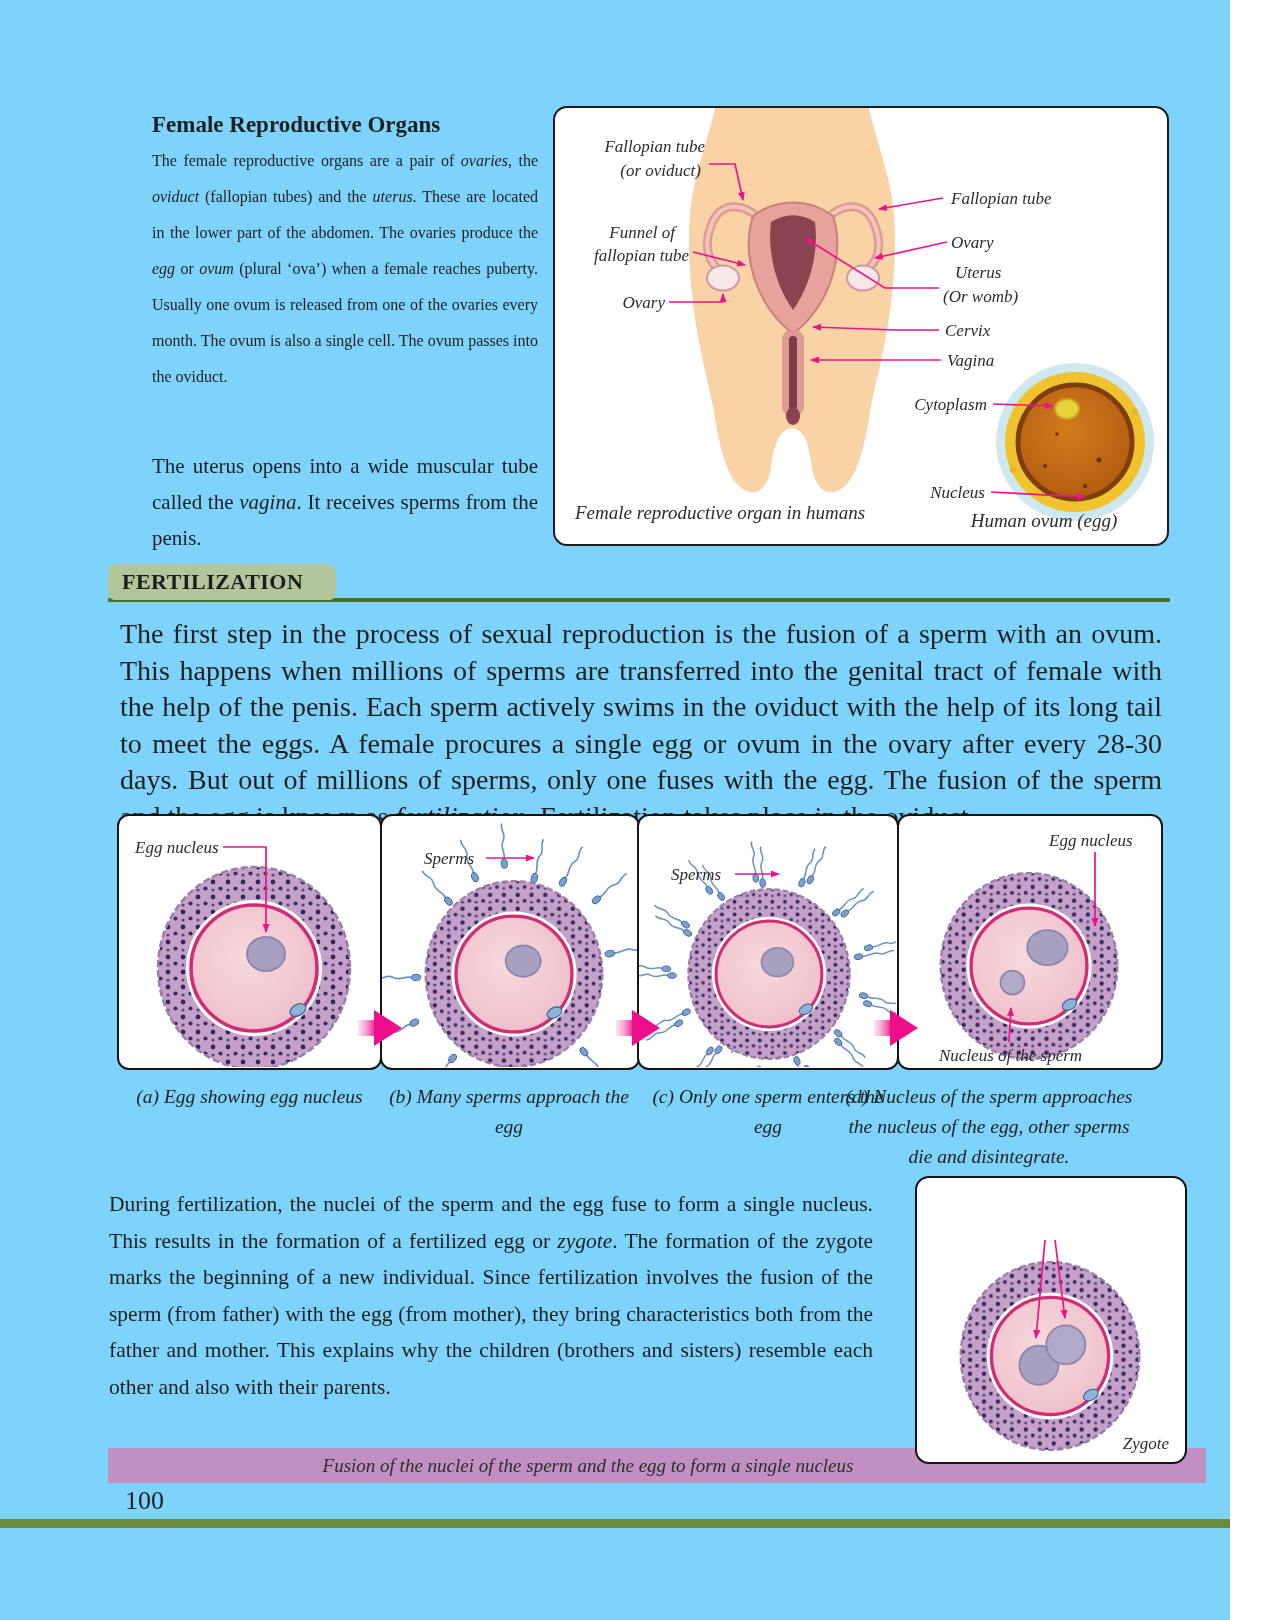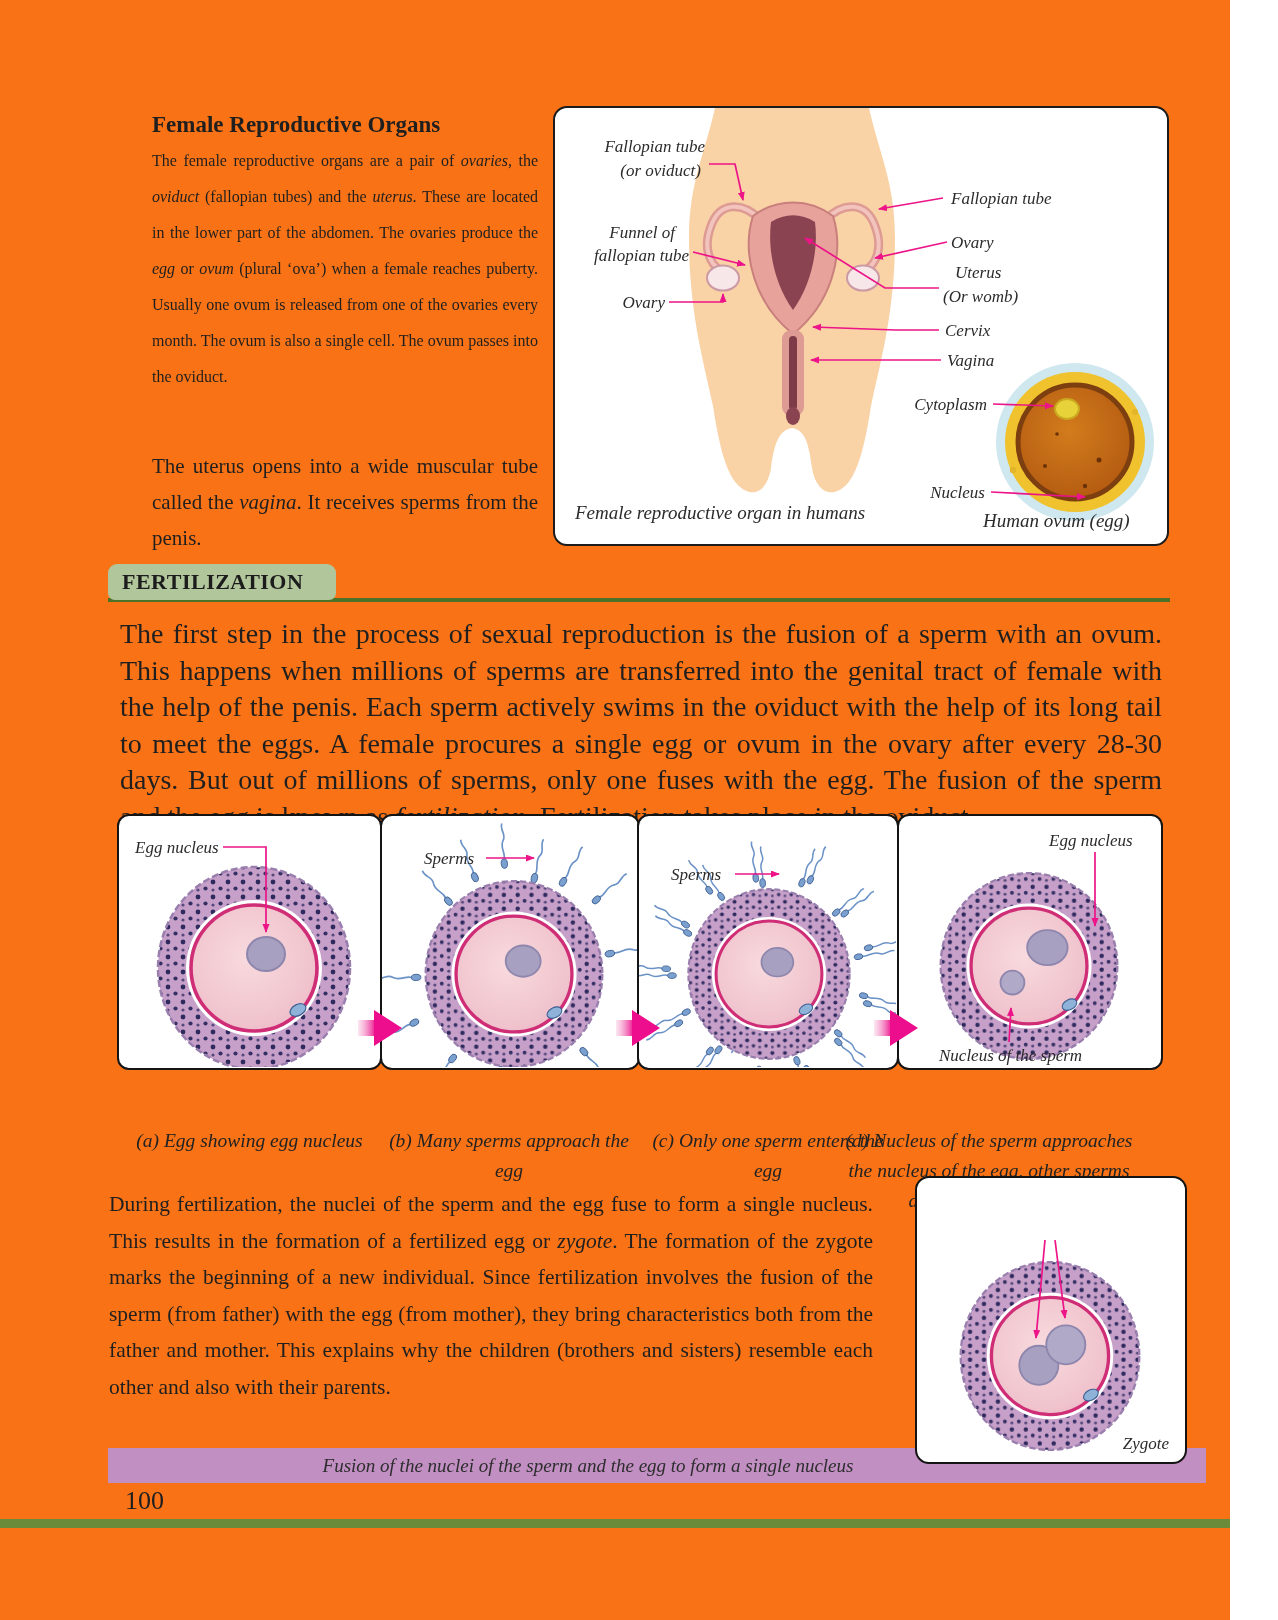--- a/index.html
+++ b/index.html
@@ -1,45 +1,45 @@
 <!DOCTYPE html>
 <html><head>
 <meta charset="utf-8">
 <style>
   html,body{margin:0;padding:0;background:#ffffff;}
-  #page{position:relative;width:1230px;height:1620px;background:#f97316;overflow:hidden;
+  #page{position:relative;width:1230px;height:1620px;background:#7dd3fc;overflow:hidden;
         font-family:"Liberation Serif", serif;color:#1f1f1f;}
   .abs{position:absolute;}
   
   #intro-heading{left:152px;top:112px;width:400px;font-size:23px;font-weight:bold;}
   #intro-para1{left:152px;top:143px;width:386px;font-size:16px;line-height:36px;text-align:justify;}
   #intro-para2{left:152px;top:448px;width:386px;font-size:21px;line-height:36px;text-align:justify;}
   
   #anatomy-fig{left:553px;top:106px;width:612px;height:436px;border:2.4px solid #1c1c1c;border-radius:14px;background:#fff;}
   #anatomy-fig svg{position:absolute;left:0;top:0;}
   .fig-label{font-style:italic;font-size:17px;fill:#2b2b2b;font-family:"Liberation Serif",serif;}
   .fig-caption{font-style:italic;font-size:19px;color:#2b2b2b;}
   #anat-cap-left{left:20px;top:394px;width:320px;}
-  #anat-cap-right{left:428px;top:402px;width:170px;}
+  #anat-cap-right{left:404px;top:402px;width:170px;text-align:center;}
   .leader{stroke:#ec1488;stroke-width:1.7;fill:none;}
   
   #fert-line{left:108px;top:598px;width:1062px;height:4px;background:#4d7227;}
   #fert-box{left:108px;top:564px;width:228px;height:36px;background:#b2c69b;border-radius:9px 9px 7px 7px;
             display:flex;align-items:center;padding-left:14px;box-sizing:border-box;}
   #fert-box span{font-size:22px;font-weight:bold;letter-spacing:.5px;color:#1c1c1c;}
   #fert-para{left:120px;top:616px;width:1042px;font-size:28px;line-height:36.5px;text-align:justify;}
   
   .panel{position:absolute;top:814px;height:256px;border:2.6px solid #141414;border-radius:12px;background:#fff;box-sizing:border-box;}
   #panel-a{left:117px;width:265px;}
   #panel-b{left:379.5px;width:260px;}
   #panel-c{left:637px;width:262px;}
   #panel-d{left:896.5px;width:266px;}
   .panel svg{position:absolute;left:0;top:0;}
   .step-arrow{position:absolute;top:1003px;width:46px;height:50px;}
-  .caption{position:absolute;top:1082px;font-style:italic;font-size:19.5px;line-height:30px;text-align:center;color:#222;margin-top:44px;}
+  .caption{position:absolute;top:1082px;font-style:italic;font-size:19.5px;line-height:30px;text-align:center;color:#222;}
   #cap-a{left:117px;width:265px;}
   #cap-b{left:379px;width:260px;}
   #cap-c{left:637px;width:262px;}
   #cap-d{left:843px;width:292px;}
   
   #conc-para{left:109px;top:1186px;width:764px;font-size:21.5px;line-height:36.5px;text-align:justify;}
   #zygote-fig{left:915px;top:1176px;width:272px;height:288px;border:2.6px solid #141414;border-radius:14px;background:#fff;box-sizing:border-box;z-index:3;}
   #zyg-label{position:absolute;left:0;top:9px;width:100%;text-align:center;font-style:italic;font-size:16.5px;line-height:24px;color:#2b2b2b;}
   #zyg-tag{position:absolute;right:16px;bottom:8px;font-style:italic;font-size:17px;color:#2b2b2b;}
   #zygote-fig svg{position:absolute;left:0;top:60px;}

